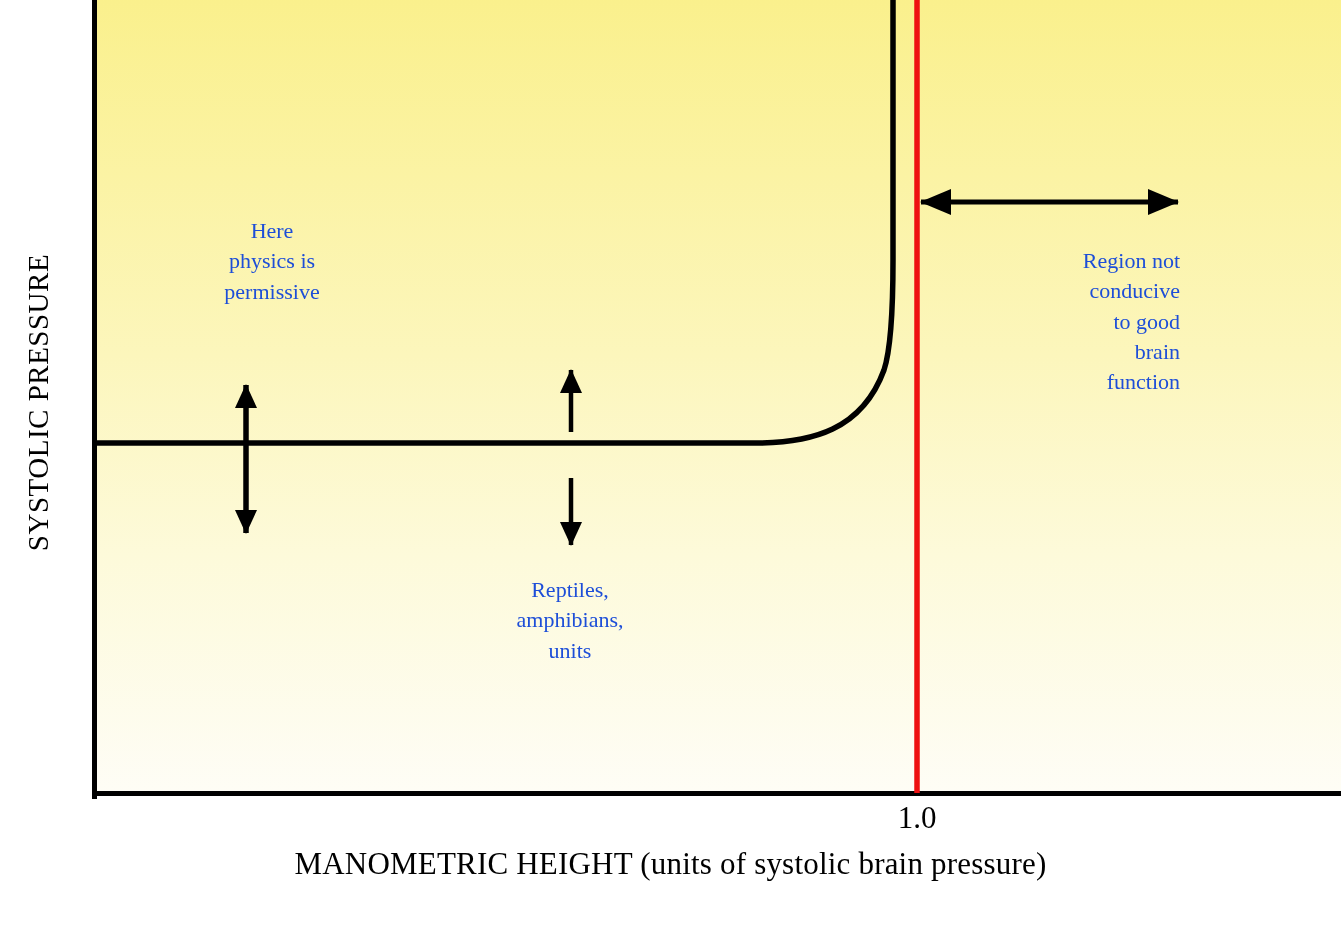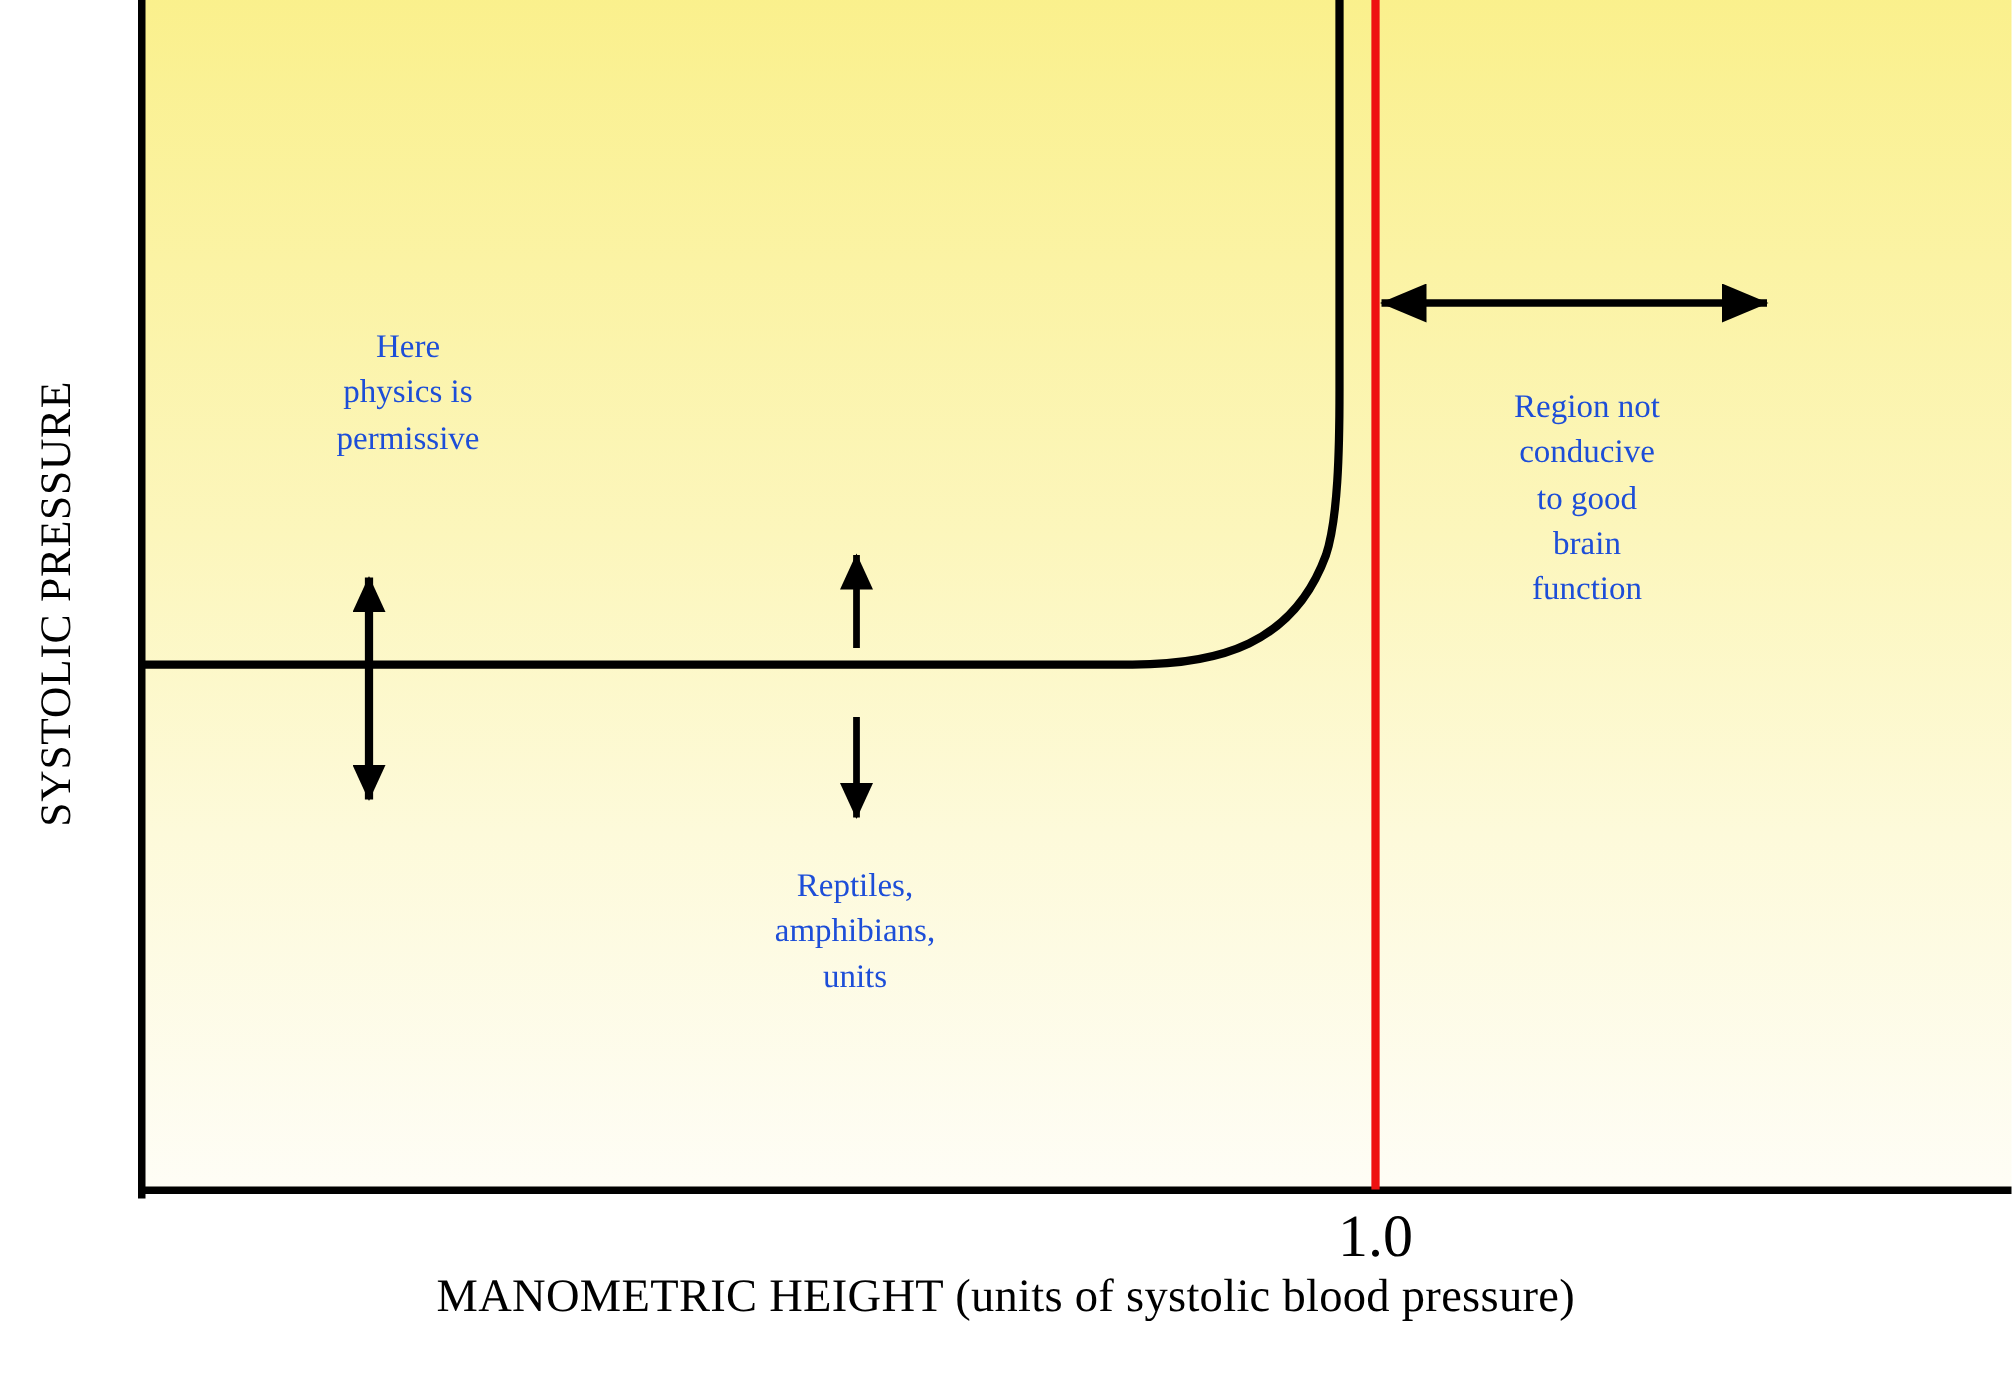--- a/index.html
+++ b/index.html
@@ -79,21 +79,21 @@
     color: #000000;
   }
 
   
   #xtick-1 {
     position: absolute;
     left: 857px;
     top: 800px;
     width: 120px;
     text-align: center;
-    font-size: 40px;
+    font-size: 31px;
     color: #000000;
   }
 
   
   #overlay {
     position: absolute;
     left: 0; top: 0;
     width: 1341px;
     height: 931px;
     pointer-events: none;
@@ -104,21 +104,21 @@
     position: absolute;
     color: #1d4ed8;
     font-size: 22px;
     line-height: 1.38;
     text-align: center;
     white-space: pre-line;
   }
   #annot-permissive { left: 136px; top: 216px; width: 272px; }
   #annot-mammals    { left: 430px; top: 216px; width: 280px; }
   #annot-reptiles   { left: 425px; top: 575px; width: 290px; }
-  #annot-region     { left: 936px; top: 256px; width: 244px; }
+  #annot-region     { left: 936px; top: 246px; width: 244px; text-align: right; }
 </style>
 </head>
 <body>
 
 <div id="figure">
 
   <div id="plot-area"></div>
 
   <div id="axis-left"></div>
   <div id="axis-bottom"></div>
@@ -153,21 +153,21 @@
     <line x1="246" y1="385" x2="246" y2="533" stroke="#000000" stroke-width="5.5" marker-start="url(#ah-thin-start)" marker-end="url(#ah-thin)"></line>
 
     <line x1="571" y1="432" x2="571" y2="370" stroke="#000000" stroke-width="4.5" marker-end="url(#ah-thin)"></line>
 
     <line x1="571" y1="478" x2="571" y2="545" stroke="#000000" stroke-width="4.5" marker-end="url(#ah-thin)"></line>
 
     <line x1="921" y1="202" x2="1178" y2="202" stroke="#000000" stroke-width="5" marker-start="url(#ah-gen-start)" marker-end="url(#ah-gen)"></line>
   </svg>
 
   <div id="ylabel">SYSTOLIC PRESSURE</div>
-  <div id="xlabel">MANOMETRIC HEIGHT (units of systolic blood pressure)</div>
+  <div id="xlabel">MANOMETRIC HEIGHT (units of systolic brain pressure)</div>
   <div id="xtick-1">1.0</div>
 
   <div class="annot" id="annot-permissive">Here
 physics is
 permissive</div>
   <div class="annot" id="annot-reptiles">Reptiles,
 amphibians,
 units</div>
   <div class="annot" id="annot-region">Region not
 conducive

